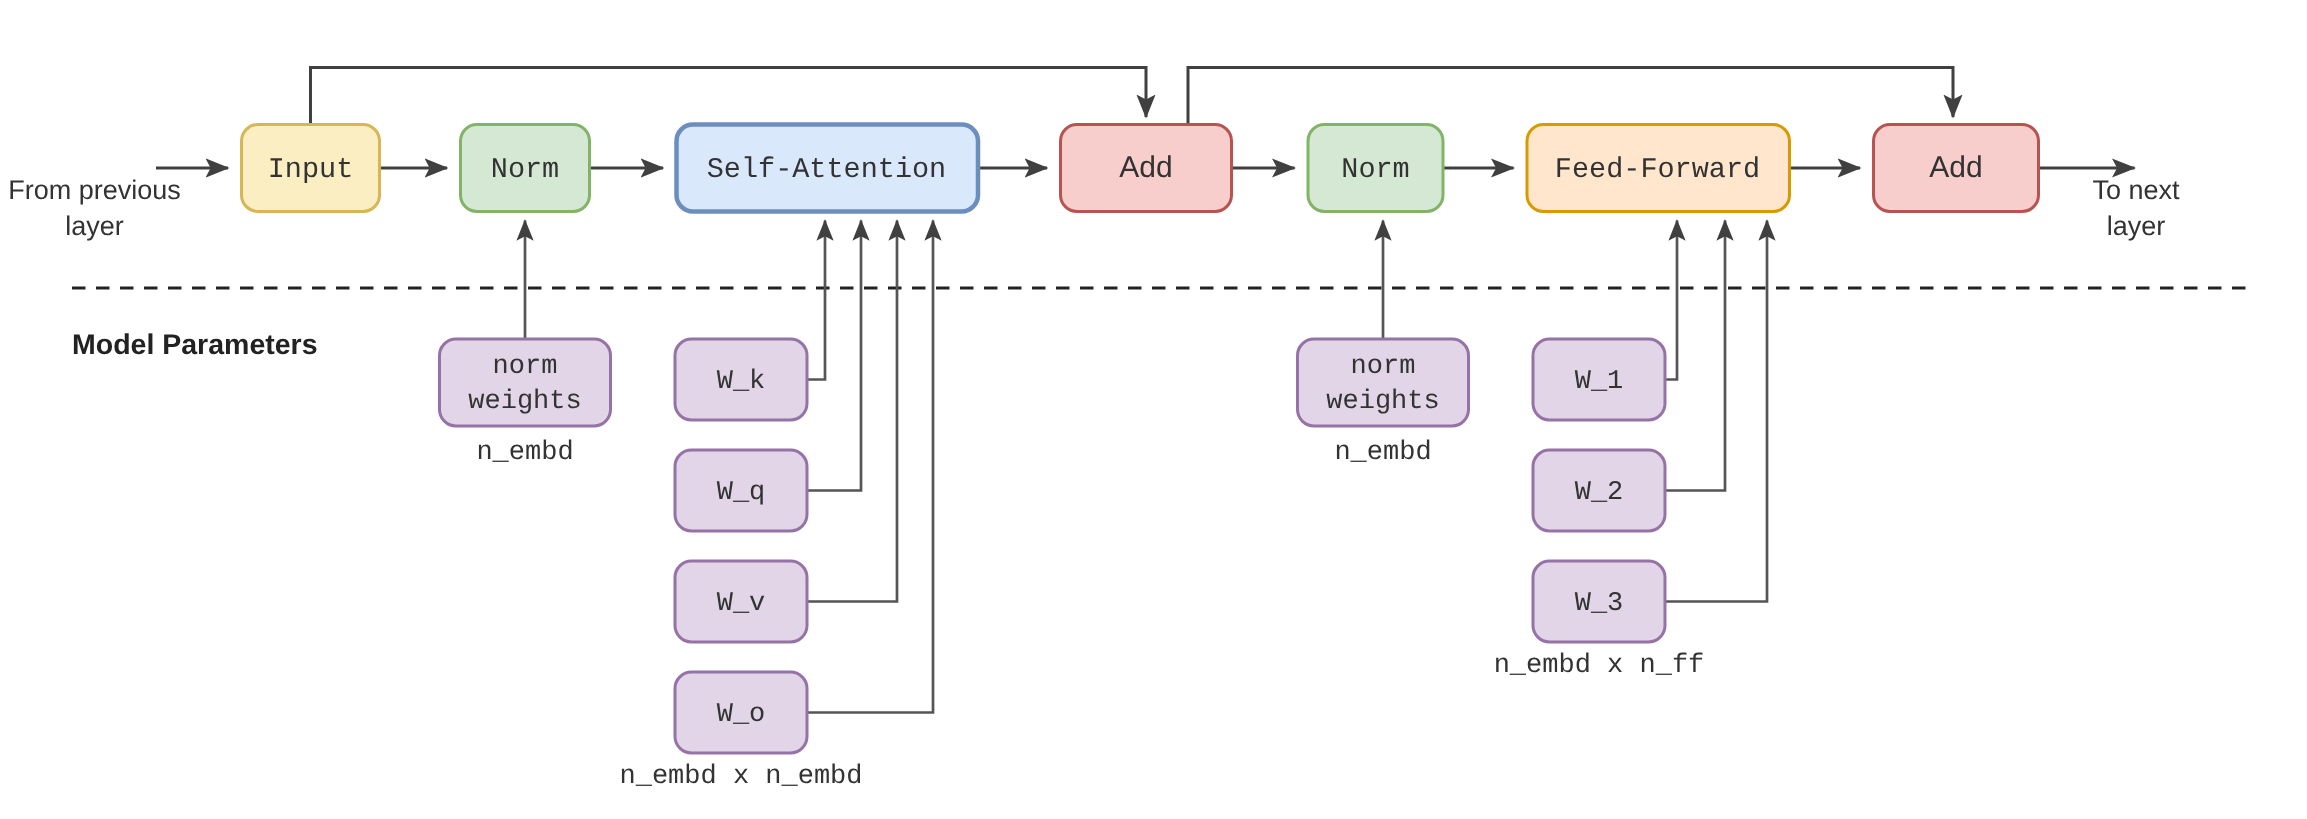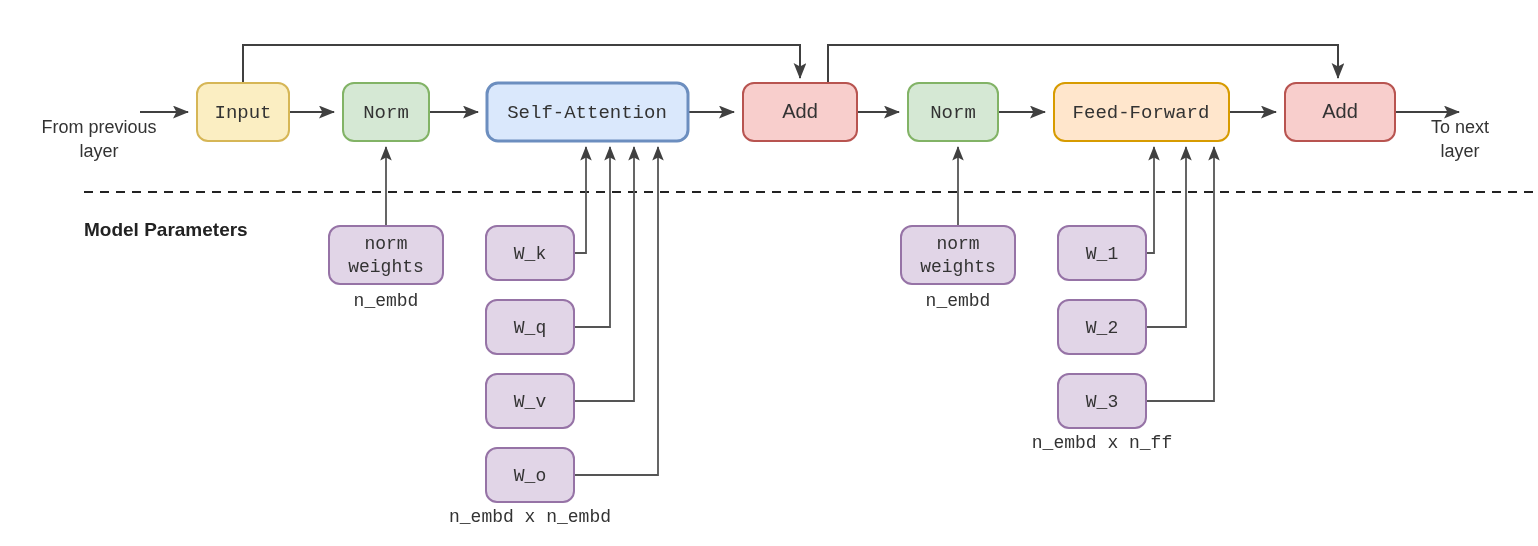--- a/index.html
+++ b/index.html
@@ -10,21 +10,20 @@
   body {
     width: 1538px;
     height: 546px;
     font-family: "Liberation Sans", sans-serif;
     overflow: hidden;
   }
   #diagram-root {
     position: relative;
     width: 1282px;
     height: 546px;
-    margin-left: 36px;
   }
   svg.diagram {
     display: block;
     width: 1538px;
     height: 546px;
   }
   .box-label-mono {
     font-family: "Liberation Mono", "DejaVu Sans Mono", monospace;
     font-size: 19px;
     fill: #333333;

